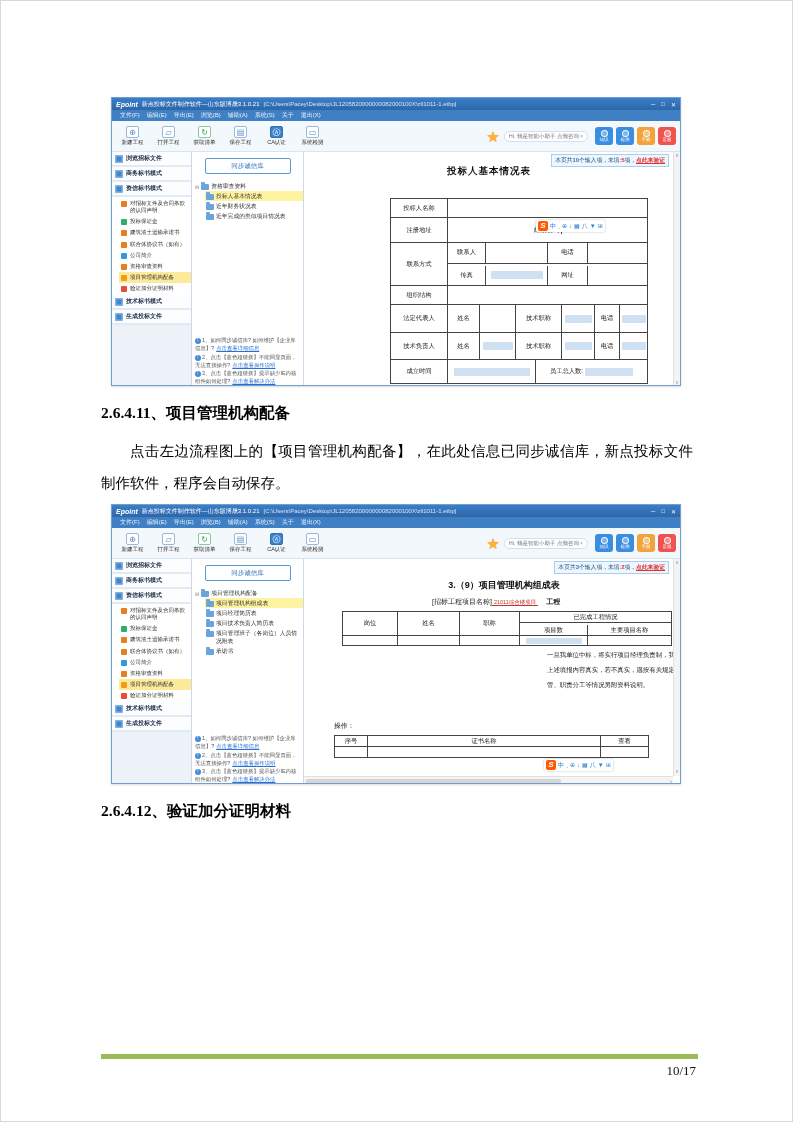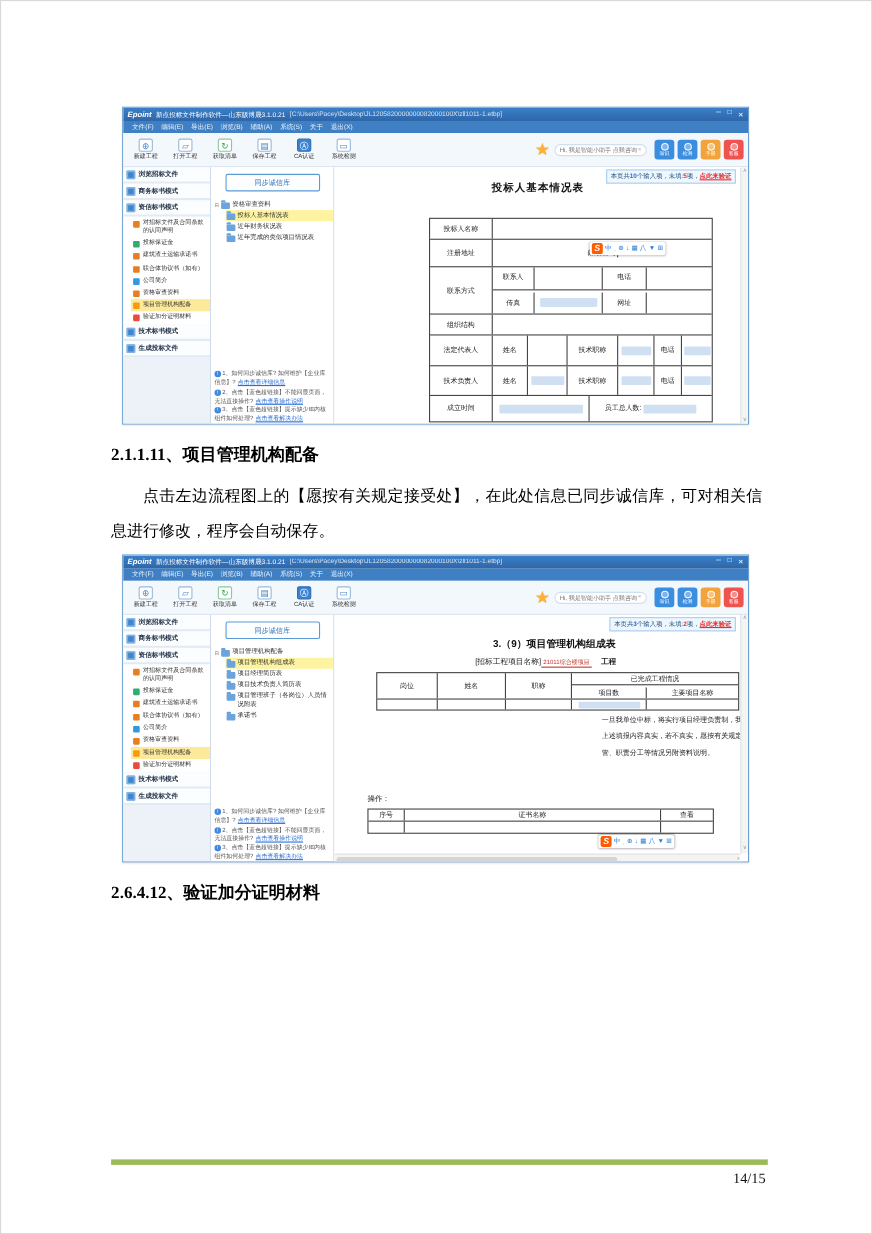--- a/index.html
+++ b/index.html
@@ -397,22 +397,22 @@
               <span class="sg">▼</span>
               <span class="sg">⊞</span>
             </span>
         </div>
 
         <div class="vscroll"><span>∧</span><span class="vdown">∨</span></div>
       </div>
     </div>
   </div>
 
-  <div class="doc-heading" style="top:402px;">2.1.1.11、项目管理机构配备</div>
-  <div class="doc-para" style="top:434px;">点击左边流程图上的【愿按有关规定接受处】，在此处信息已同步诚信库，可对相关信息进行修改，程序会自动保存。</div>
+  <div class="doc-heading" style="top:402px;">2.6.4.11、项目管理机构配备</div>
+  <div class="doc-para" style="top:434px;">点击左边流程图上的【项目管理机构配备】，在此处信息已同步诚信库，新点投标文件制作软件，程序会自动保存。</div>
 
   <div class="window" style="left:110px;top:503px;height:280px;">
     <div class="titlebar">
       <span class="brand">Epoint</span>
       <span class="wtitle">新点投标文件制作软件—山东版博晟3.1.0.21</span>
       <span class="wpath">[C:\Users\Pacey\Desktop\JL1205820000000082000100X\zll1011-1.etbp]</span>
       <span class="wctrls">
           <span class="wc">─</span>
           <span class="wc">□</span>
           <span class="wc">✕</span>
@@ -659,14 +659,14 @@
             <span class="harrow">›</span>
           </div>
         <div class="vscroll" style="bottom:9px;"><span>∧</span><span class="vdown">∨</span></div>
       </div>
     </div>
   </div>
 
   <div class="doc-heading" style="top:800px;">2.6.4.12、验证加分证明材料</div>
 
   <div class="footer-bar"></div>
-  <div class="page-num">14/15</div>
+  <div class="page-num">10/17</div>
 </div>
 
 </body></html>

